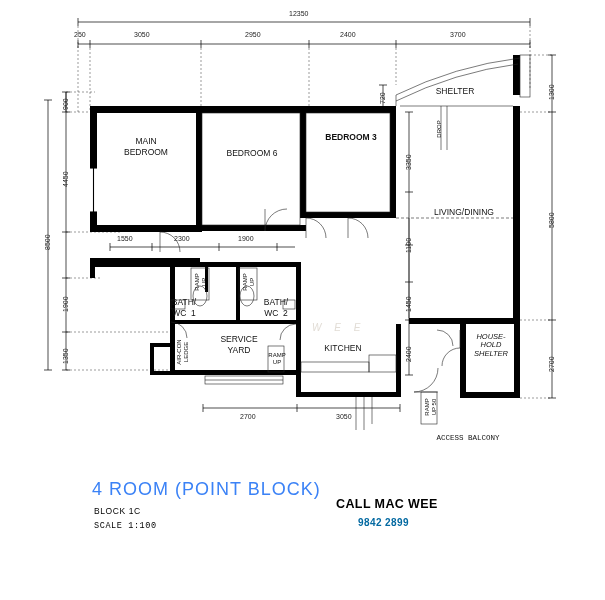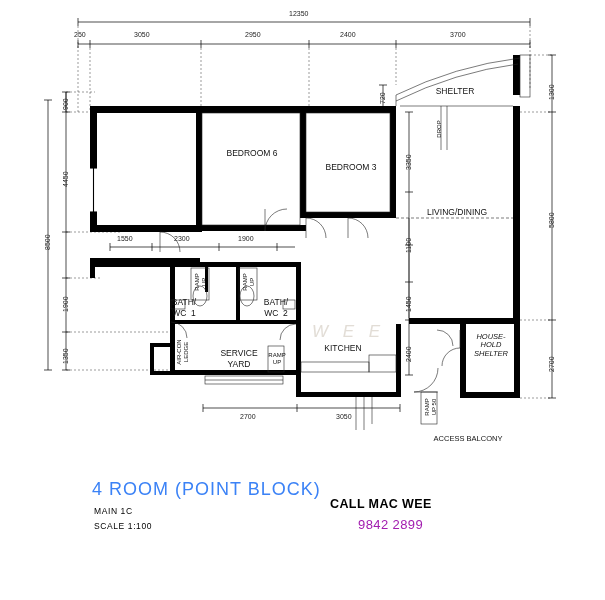--- a/index.html
+++ b/index.html
@@ -57,32 +57,33 @@
     color: #000;
     white-space: nowrap;
   }
   .contact-name {
     position: absolute;
     font-size: 12.5px;
     font-weight: bold;
     letter-spacing: 0.4px;
     color: #000;
     white-space: nowrap;
+    margin-left: 6px;
   }
   .contact-phone {
     position: absolute;
-    font-size: 13px;
-    font-weight: normal;
+    font-size: 10px;
+    font-weight: bold;
     letter-spacing: 0.4px;
-    color: #a21caf;
+    color: #0369a1;
     white-space: nowrap;
   }
   .watermark {
     position: absolute;
-    font-size: 17px;
+    font-size: 10px;
     letter-spacing: 5px;
     color: #e2ddd6;
     white-space: nowrap;
     font-style: italic;
   }
   svg { position: absolute; top: 0; left: 0; }
 </style>
 </head>
 <body>
 
@@ -315,50 +316,52 @@
   <div class="dim vert" style="left:405px; top:312px;">1450</div>
   <div class="dim vert" style="left:405px; top:362px;">2400</div>
 
   <div class="dim" style="left:117px; top:235px;">1550</div>
   <div class="dim" style="left:174px; top:235px;">2300</div>
   <div class="dim" style="left:238px; top:235px;">1900</div>
 
   <div class="dim" style="left:240px; top:413px;">2700</div>
   <div class="dim" style="left:336px; top:413px;">3050</div>
 
+  <div class="room" style="left:108px; top:136px; width:76px;">MAIN
+BEDROOM</div>
   <div class="room" style="left:210px; top:148px; width:84px;">BEDROOM 6</div>
-  <div class="room" style="left:310px; top:162px; width:82px;">BEDROOM 3</div>
+  <div class="room" style="left:310px; top:132px; width:82px;font-weight:bold;">BEDROOM 3</div>
   <div class="room" style="left:418px; top:86px; width:74px;">SHELTER</div>
-  <div class="room" style="left:397px; top:207px; width:90px;text-align:right;">LIVING/DINING</div>
+  <div class="room" style="left:419px; top:207px; width:90px;">LIVING/DINING</div>
   <div class="room" style="left:160px; top:297px; width:48px;">BATH/
 WC  1</div>
   <div class="room" style="left:252px; top:297px; width:48px;">BATH/
 WC  2</div>
-  <div class="room" style="left:208px; top:348px; width:62px;">SERVICE
+  <div class="room" style="left:208px; top:334px; width:62px;">SERVICE
 YARD</div>
   <div class="room" style="left:312px; top:343px; width:62px;">KITCHEN</div>
   <div class="room tiny" style="left:466px; top:333px; width:50px; font-size:7.5px;font-style:italic;">HOUSE-
 HOLD
 SHELTER</div>
-  <div class="room" style="left:420px; top:434px; width:96px; font-size:7.5px;">ACCESS BALCONY</div>
+  <div class="room" style="left:420px; top:434px; width:96px; font-size:7.5px;font-family:Liberation Mono, monospace;">ACCESS BALCONY</div>
   <div class="room tiny vert" style="left:176px; top:374px; width:44px;">AIR-CON
 LEDGE</div>
 
   <div class="room tiny vert" style="left:194px; top:296px; width:28px;">RAMP
 UP</div>
   <div class="room tiny vert" style="left:242px; top:296px; width:28px;">RAMP
 UP</div>
   <div class="room tiny" style="left:266px; top:352px; width:22px;">RAMP
 UP</div>
   <div class="room tiny vert" style="left:424px; top:424px; width:34px;">RAMP
 UP 50</div>
   <div class="room tiny vert" style="left:436px; top:144px; width:30px;">DROP</div>
 
   <div class="watermark" style="left:312px; top:322px;">W E E</div>
 
   <div class="title-main" style="left:92px; top:479px;">4 ROOM (POINT BLOCK)</div>
-  <div class="title-sub" style="left:94px; top:506px;">MAIN  1C</div>
-  <div class="title-sub" style="left:94px; top:521px;">SCALE   1:100</div>
+  <div class="title-sub" style="left:94px; top:506px;">BLOCK  1C</div>
+  <div class="title-sub" style="left:94px; top:521px;font-family:Liberation Mono, monospace;">SCALE   1:100</div>
 
   <div class="contact-name" style="left:330px; top:497px;">CALL MAC WEE</div>
   <div class="contact-phone" style="left:358px; top:517px;">9842 2899</div>
 
 </div>
 
 </body></html>

